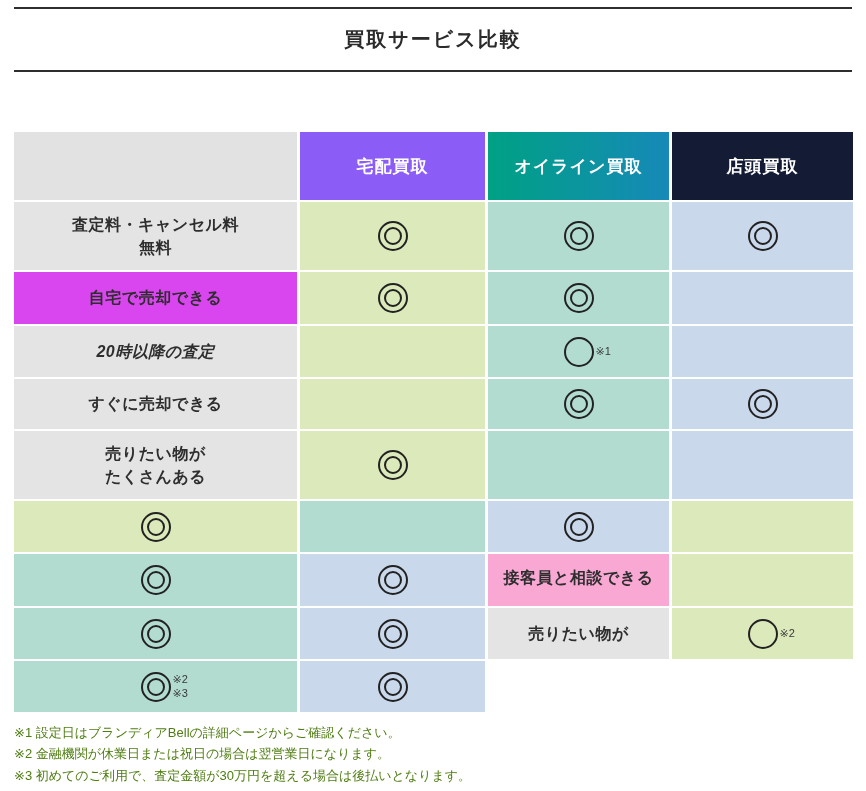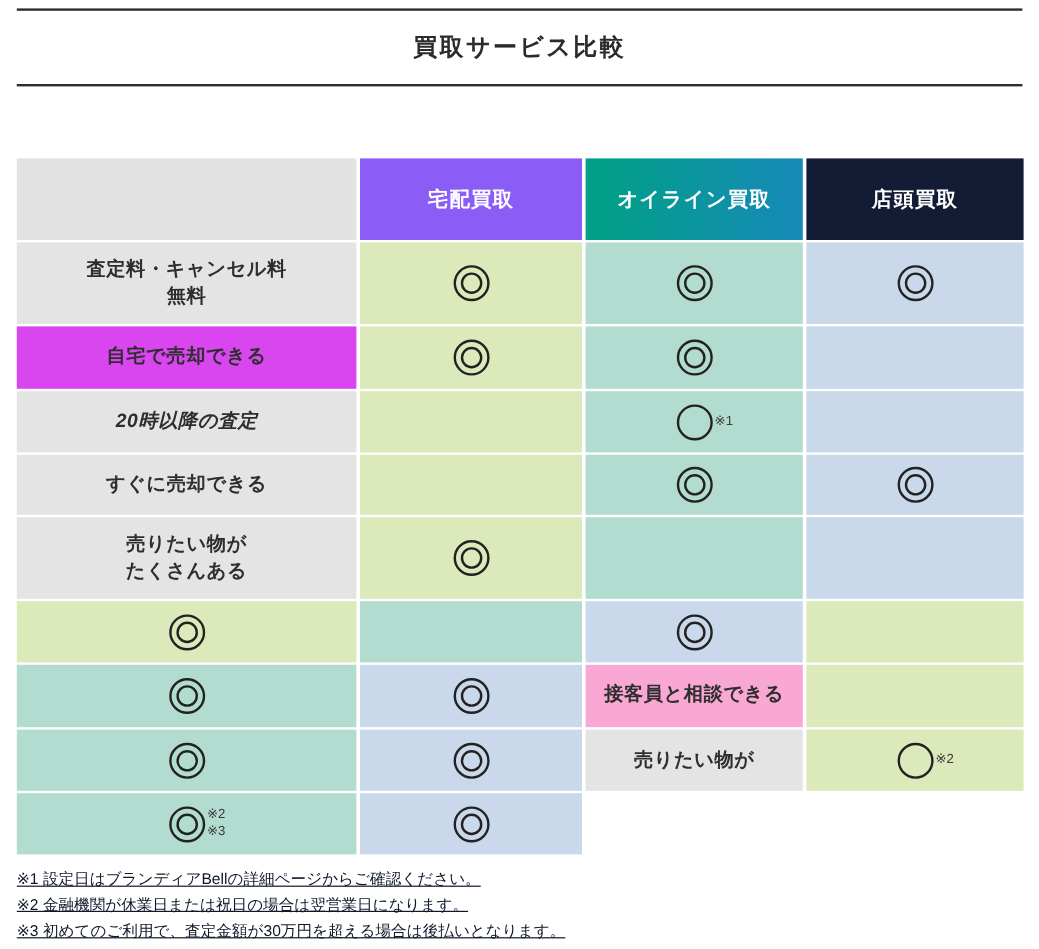--- a/index.html
+++ b/index.html
@@ -93,24 +93,23 @@
     font-weight:normal;
     color:#3a3a3a;
     line-height:1.25;
     white-space:nowrap;
   }
   .footnotes{
     margin:10px 14px 0 14px;
   }
   .footnote{
     font-size:13px;
-    color:#0f172a;
+    color:#4d7c0f;
     line-height:1.65;
     margin:0;
-    text-decoration:underline;
   }
 </style>
 </head>
 <body>
 
 <div class="page">
   <hr class="rule rule-top">
   <div class="title-wrap">
     <div class="title">買取サービス比較</div>
   </div>

